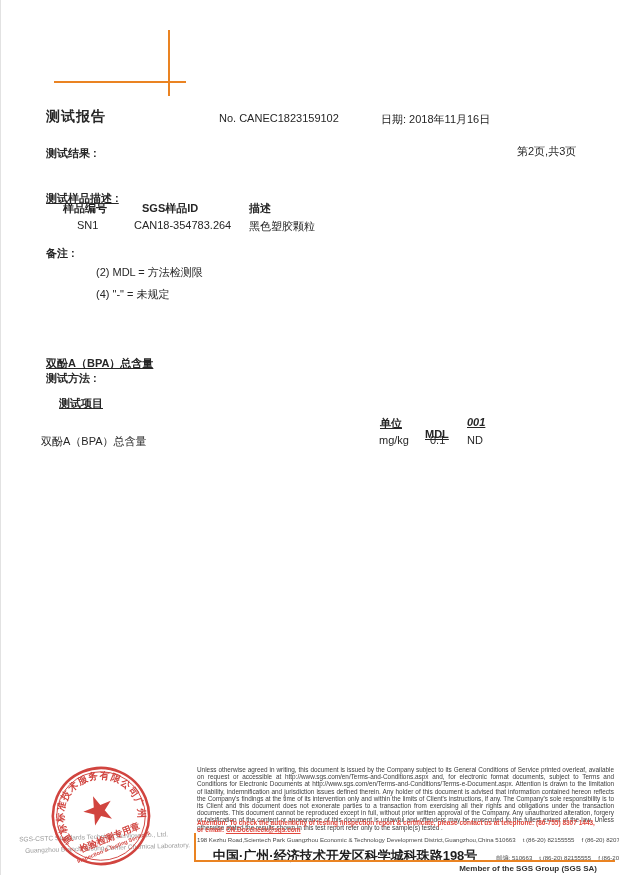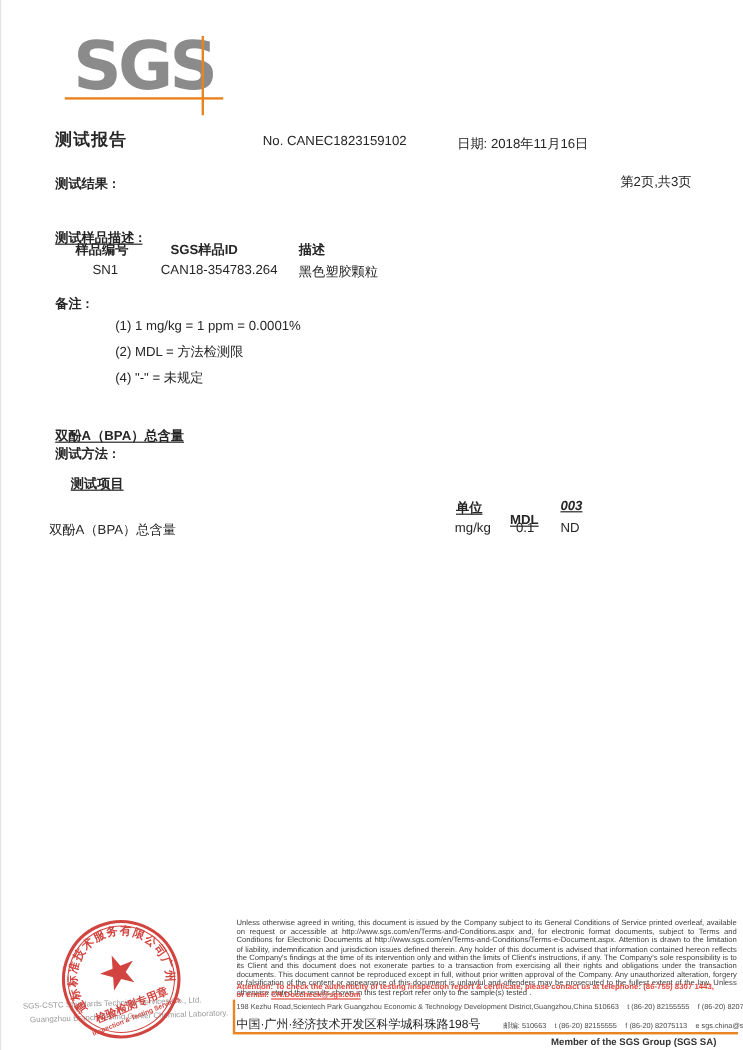--- a/index.html
+++ b/index.html
@@ -50,32 +50,31 @@
   .disclaimer{
     left:196px;top:766px;width:417px;
     font-size:6.4px;line-height:7.2px;color:#3c3c3c;text-align:justify;
   }
   .attention{
     left:196px;top:819px;width:417px;
     font-size:6.5px;line-height:7.4px;font-weight:bold;color:var(--attention-red);
   }
   .addr-row{left:196px;width:420px;display:flex;align-items:baseline;gap:7px;white-space:nowrap;}
   .addr-en{font-size:6.1px;color:#4a4a4a;}
-  .addr-cn{font-size:10px;color:#1d1d1d;font-weight:normal;}
+  .addr-cn{font-size:13px;color:#1d1d1d;font-weight:bold;padding-left:16px;}
   .addr-small{font-size:6.1px;color:#4a4a4a;}
   .foot-vline{left:193px;top:833px;width:2px;height:27px;background:var(--accent-orange);}
   .foot-hline{left:193px;top:860px;width:421px;height:2px;background:var(--accent-orange);}
   .member{right:22px;top:864px;font-size:8px;font-weight:bold;color:#333;}
 </style>
 </head>
 <body>
 
 <div class="page">
 
-  <div class="abs logo-text" style="left:60px;top:28px;">SGS</div>
   <div class="abs cross-h" style="left:53px;top:81px;width:132px;"></div>
   <div class="abs cross-v" style="left:167px;top:30px;height:66px;"></div>
 
   <div class="abs doc-title" style="left:45px;top:108px;">测试报告</div>
   <div class="abs meta" style="left:218px;top:112px;text-align:right;">No. CANEC1823159102</div>
   <div class="abs meta" style="left:380px;top:112px;">日期: 2018年11月16日</div>
   <div class="abs meta" style="left:516px;top:112px;margin-top:32px;">第2页,共3页</div>
 
   <div class="abs label" style="left:45px;top:146px;">测试结果 :</div>
 
@@ -85,34 +84,33 @@
     <div class="abs th" style="left:62px;top:201px;">样品编号</div>
     <div class="abs th" style="left:141px;top:201px;">SGS样品ID</div>
     <div class="abs th" style="left:248px;top:201px;">描述</div>
     <div class="abs txt" style="left:76px;top:219px;">SN1</div>
     <div class="abs txt" style="left:133px;top:219px;">CAN18-354783.264</div>
     <div class="abs txt" style="left:248px;top:219px;">黑色塑胶颗粒</div>
   </div>
 
   <div class="abs label" style="left:45px;top:246px;">备注 :</div>
   <div class="abs" style="left:95px;top:262px;">
-    <div class="note-line">(1) 1 mg/kg = 1 ppm = 0.0001%</div>
     <div class="note-line">(2) MDL = 方法检测限</div>
     <div class="note-line">(4) "-" = 未规定</div>
   </div>
 
   <div class="abs label u" style="left:45px;top:344px;">双酚A（BPA）总含量</div>
 
   <div class="abs label" style="left:45px;top:371px;">测试方法 :</div>
 
   <div>
     <div class="abs th-u" style="left:58px;top:396px;">测试项目</div>
     <div class="abs th-u" style="left:379px;top:416px;">单位</div>
     <div class="abs th-u" style="left:424px;top:428px;">MDL</div>
-    <div class="abs th-u italic" style="left:466px;top:416px;">003</div>
+    <div class="abs th-u italic" style="left:466px;top:416px;">001</div>
     <div class="abs txt" style="left:40px;top:434px;">双酚A（BPA）总含量</div>
     <div class="abs txt" style="left:378px;top:434px;">mg/kg</div>
     <div class="abs txt" style="left:429px;top:434px;">0.1</div>
     <div class="abs txt" style="left:466px;top:434px;">ND</div>
   </div>
 
   <div class="abs company-gray" style="left:18px;top:833px;">SGS-CSTC Standards Technical Services Co., Ltd.</div>
   <div class="abs company-gray" style="left:24px;top:844px;">Guangzhou Branch Testing Center Chemical Laboratory.</div>
 
   <div class="abs stamp-wrap">

